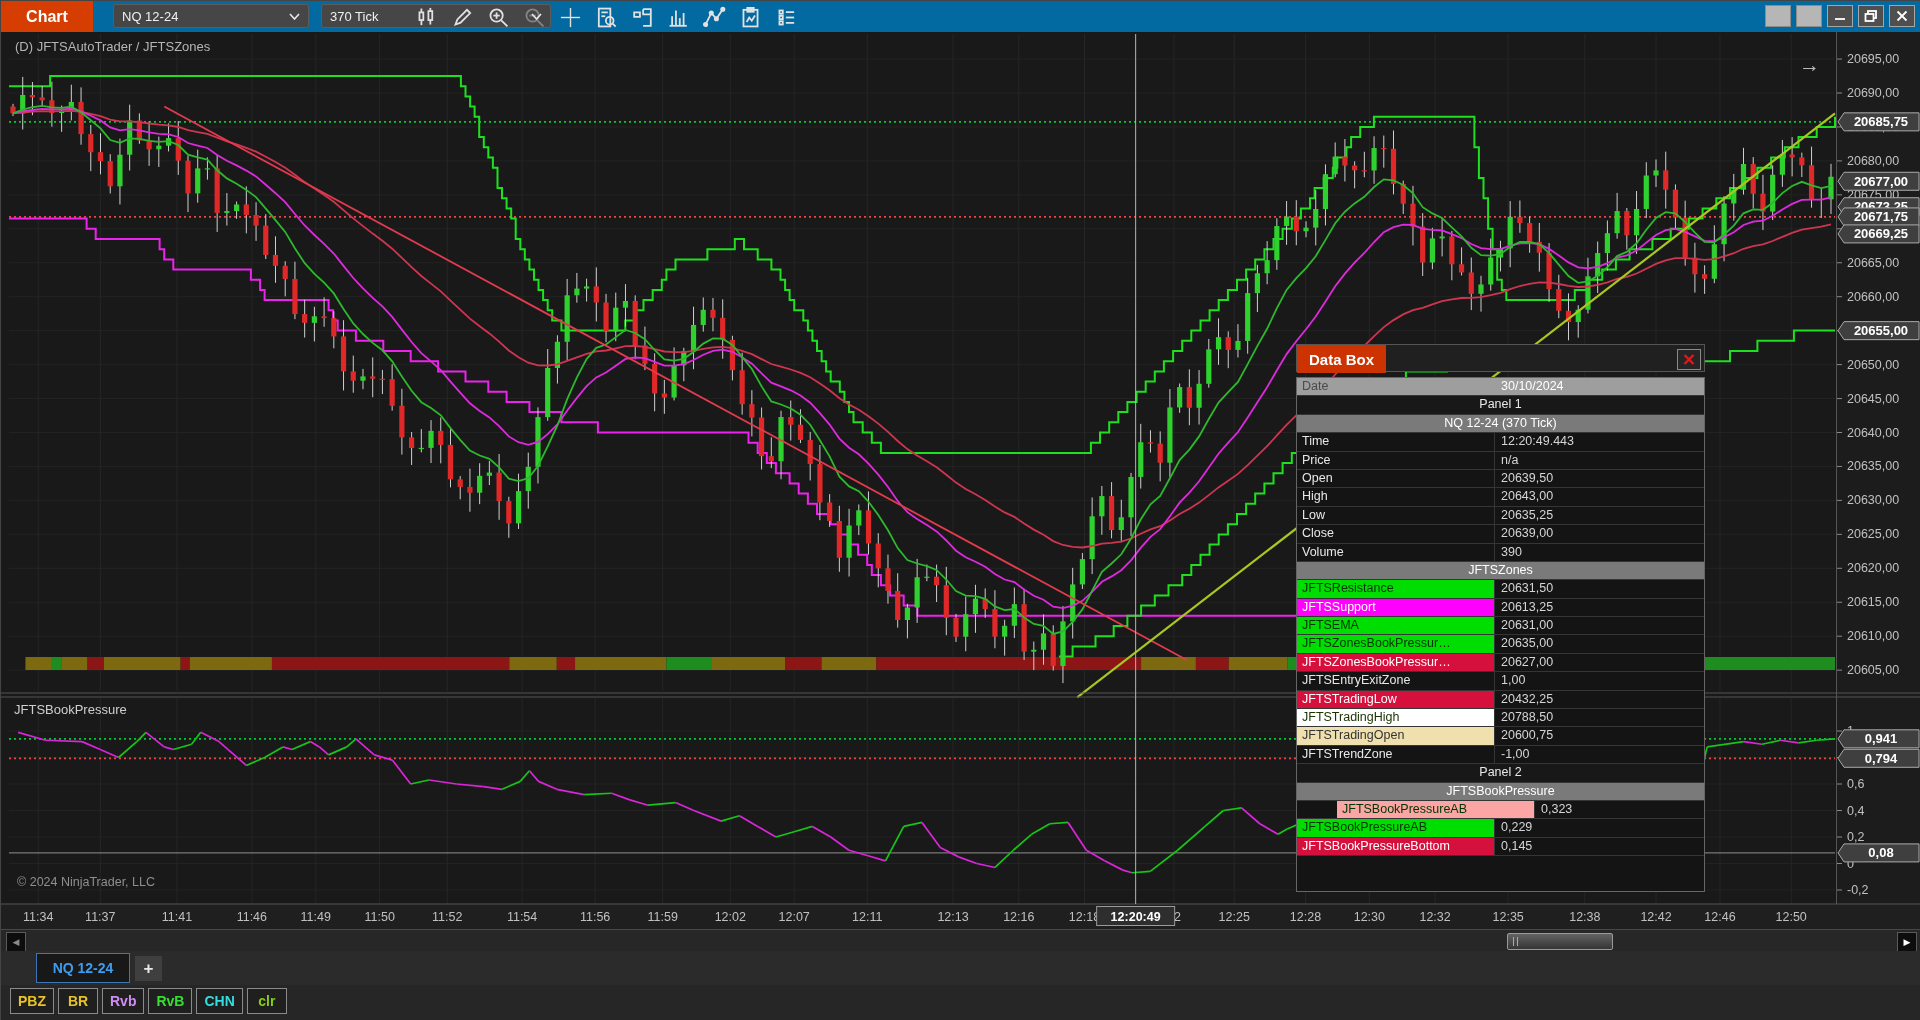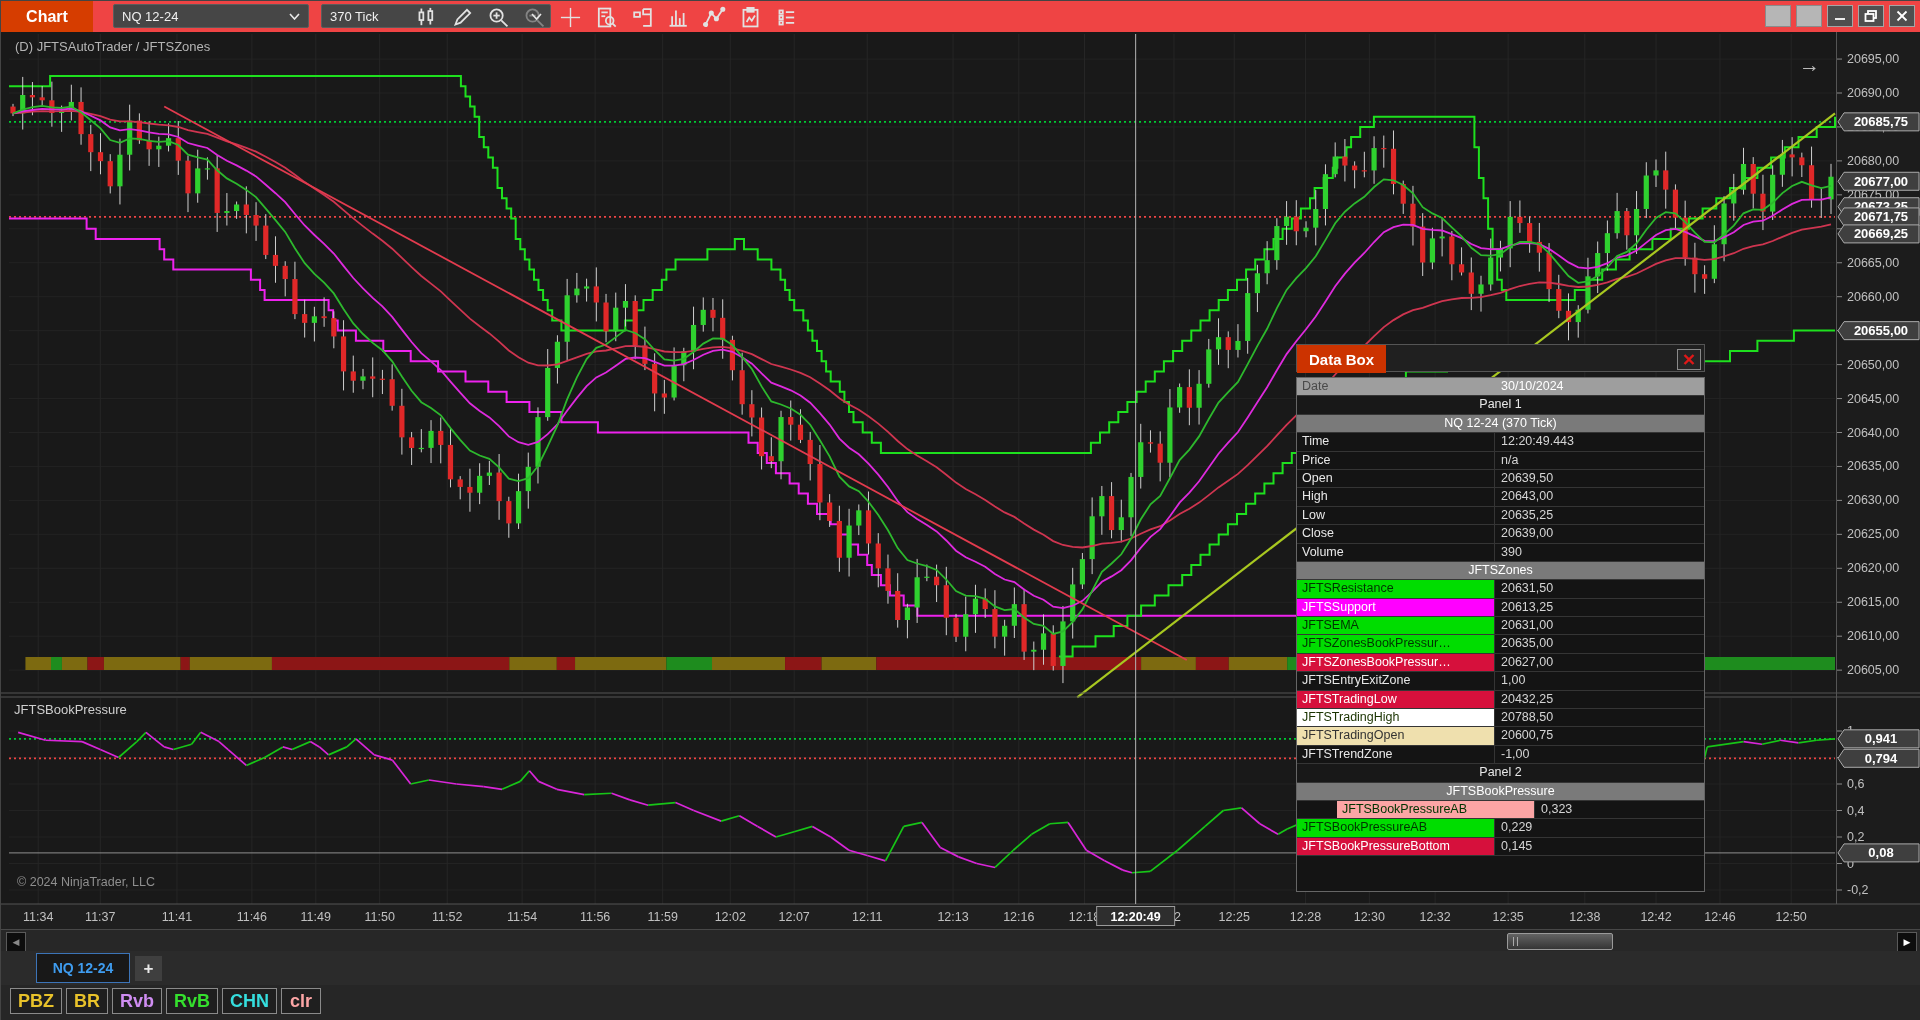--- a/index.html
+++ b/index.html
@@ -1,19 +1,19 @@
 <!DOCTYPE html>
 <html><head>
 <meta charset="utf-8">
 <style>
   html,body{margin:0;padding:0;width:1920px;height:1020px;background:#262626;overflow:hidden;
     font-family:"Liberation Sans", sans-serif; -webkit-font-smoothing:antialiased;}
   #window{position:absolute;inset:0;border:1px solid #444;box-sizing:border-box;background:#191919;}
   
-  #toolbar{position:absolute;left:0;top:0;width:1920px;height:31px;background:#ef4444;border-bottom:1px solid #161616;}
+  #toolbar{position:absolute;left:0;top:0;width:1920px;height:31px;background:#0369a1;border-bottom:1px solid #161616;}
   #chart-badge{position:absolute;left:0;top:0;width:92px;height:31px;background:#d63d00;color:#fff;
     font-size:16px;font-weight:bold;display:flex;align-items:center;justify-content:center;}
   .dropdown{position:absolute;top:3px;height:24px;background:#464646;border:1px solid #5c5c5c;border-radius:2px;
     color:#f0f0f0;font-size:13px;display:flex;align-items:center;padding:0 8px;box-sizing:border-box;}
   .dropdown .chev{margin-left:auto;width:11px;height:7px;}
   #dd-instrument{left:112px;width:196px;}
   #dd-interval{left:320px;width:230px;}
   #tool-icons{position:absolute;left:414px;top:3px;height:26px;display:flex;gap:13px;align-items:center;}
   .ticon{width:23px;height:23px;display:flex;align-items:center;justify-content:center;cursor:pointer;}
   .ticon svg{stroke:#e2e2e2;fill:none;stroke-width:1.4;}
@@ -55,21 +55,21 @@
     background:linear-gradient(#636363,#353535);}
   #scroll-thumb .grip{position:absolute;top:3px;width:1px;height:9px;background:#aaa;}
   #tab-strip{position:absolute;left:0;top:950px;width:1920px;height:34px;background:#2b2b2b;}
   #tab-nq{position:absolute;left:35px;top:2px;width:94px;height:30px;background:#181818;border:1px solid #3c74b8;
     box-sizing:border-box;color:#3f9df0;font-weight:bold;font-size:14px;display:flex;align-items:center;justify-content:center;}
   #tab-add{position:absolute;left:134px;top:5px;width:27px;height:25px;background:#3f3f3f;color:#e8e8e8;
     font-size:17px;font-weight:bold;display:flex;align-items:center;justify-content:center;}
   #button-row{position:absolute;left:0;top:984px;width:1920px;height:36px;background:#262626;}
   #macro-buttons{position:absolute;left:9px;top:3px;display:flex;gap:4px;}
   .mbtn{min-width:40px;height:26px;padding:0 7px;background:#1f1f1f;border:1px solid #8a8a8a;box-sizing:border-box;
-    font-size:18px;font-weight:bold;display:flex;align-items:center;justify-content:center;}
+    font-size:14px;font-weight:bold;display:flex;align-items:center;justify-content:center;}
 </style>
 </head>
 <body>
 
 <div id="window">
 
   <div id="toolbar">
     <div id="chart-badge">Chart</div>
     <div class="dropdown" id="dd-instrument">
       <span>NQ 12-24</span>
@@ -1048,17 +1048,17 @@
     <div id="tab-add">+</div>
   </div>
 
   <div id="button-row">
     <div id="macro-buttons">
         <div class="mbtn" style="color: rgb(232, 194, 42);">PBZ</div>
         <div class="mbtn" style="color: rgb(232, 194, 42);">BR</div>
         <div class="mbtn" style="color: rgb(207, 141, 242);">Rvb</div>
         <div class="mbtn" style="color: rgb(53, 224, 46);">RvB</div>
         <div class="mbtn" style="color: rgb(53, 222, 222);">CHN</div>
-        <div class="mbtn" style="color: #fca5a5;">clr</div>
+        <div class="mbtn" style="color: #84cc16;">clr</div>
       </div>
   </div>
 
 </div>
 
 </body></html>

